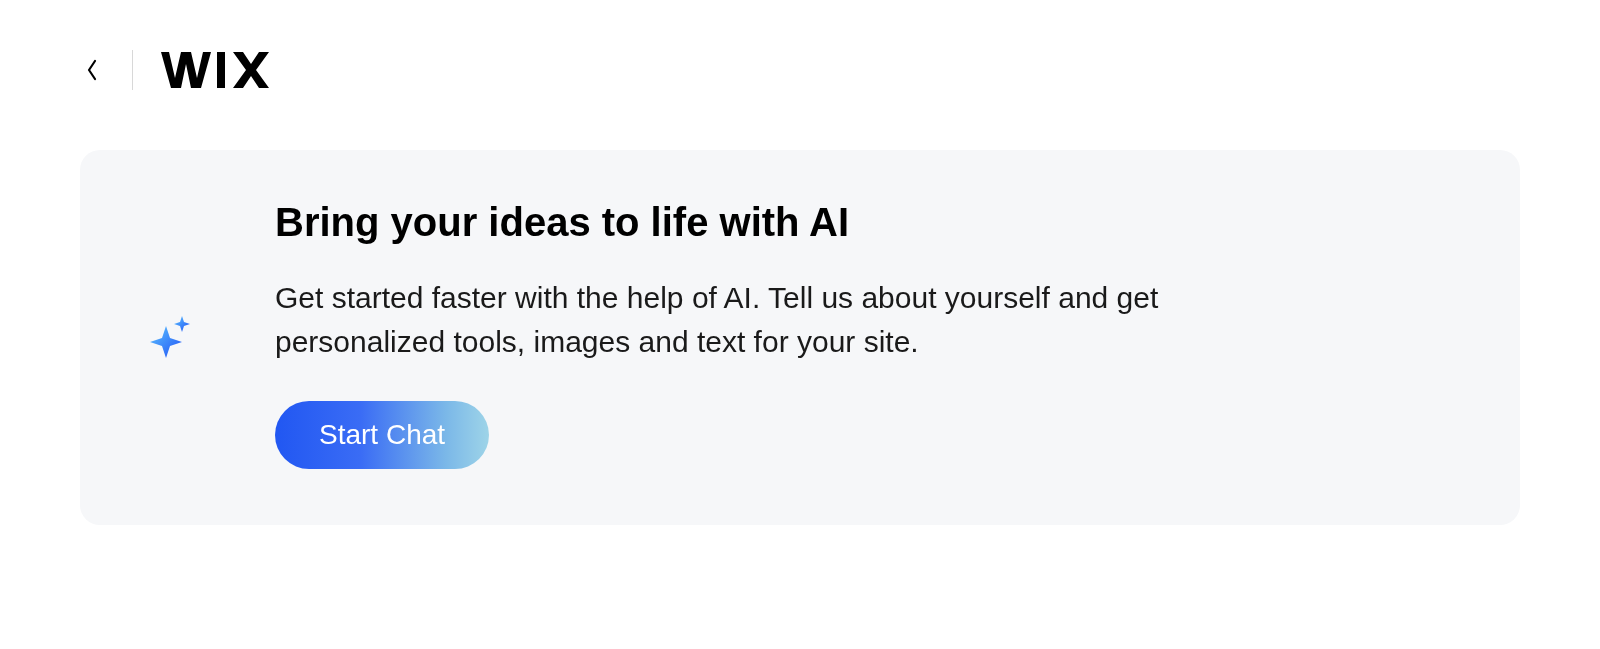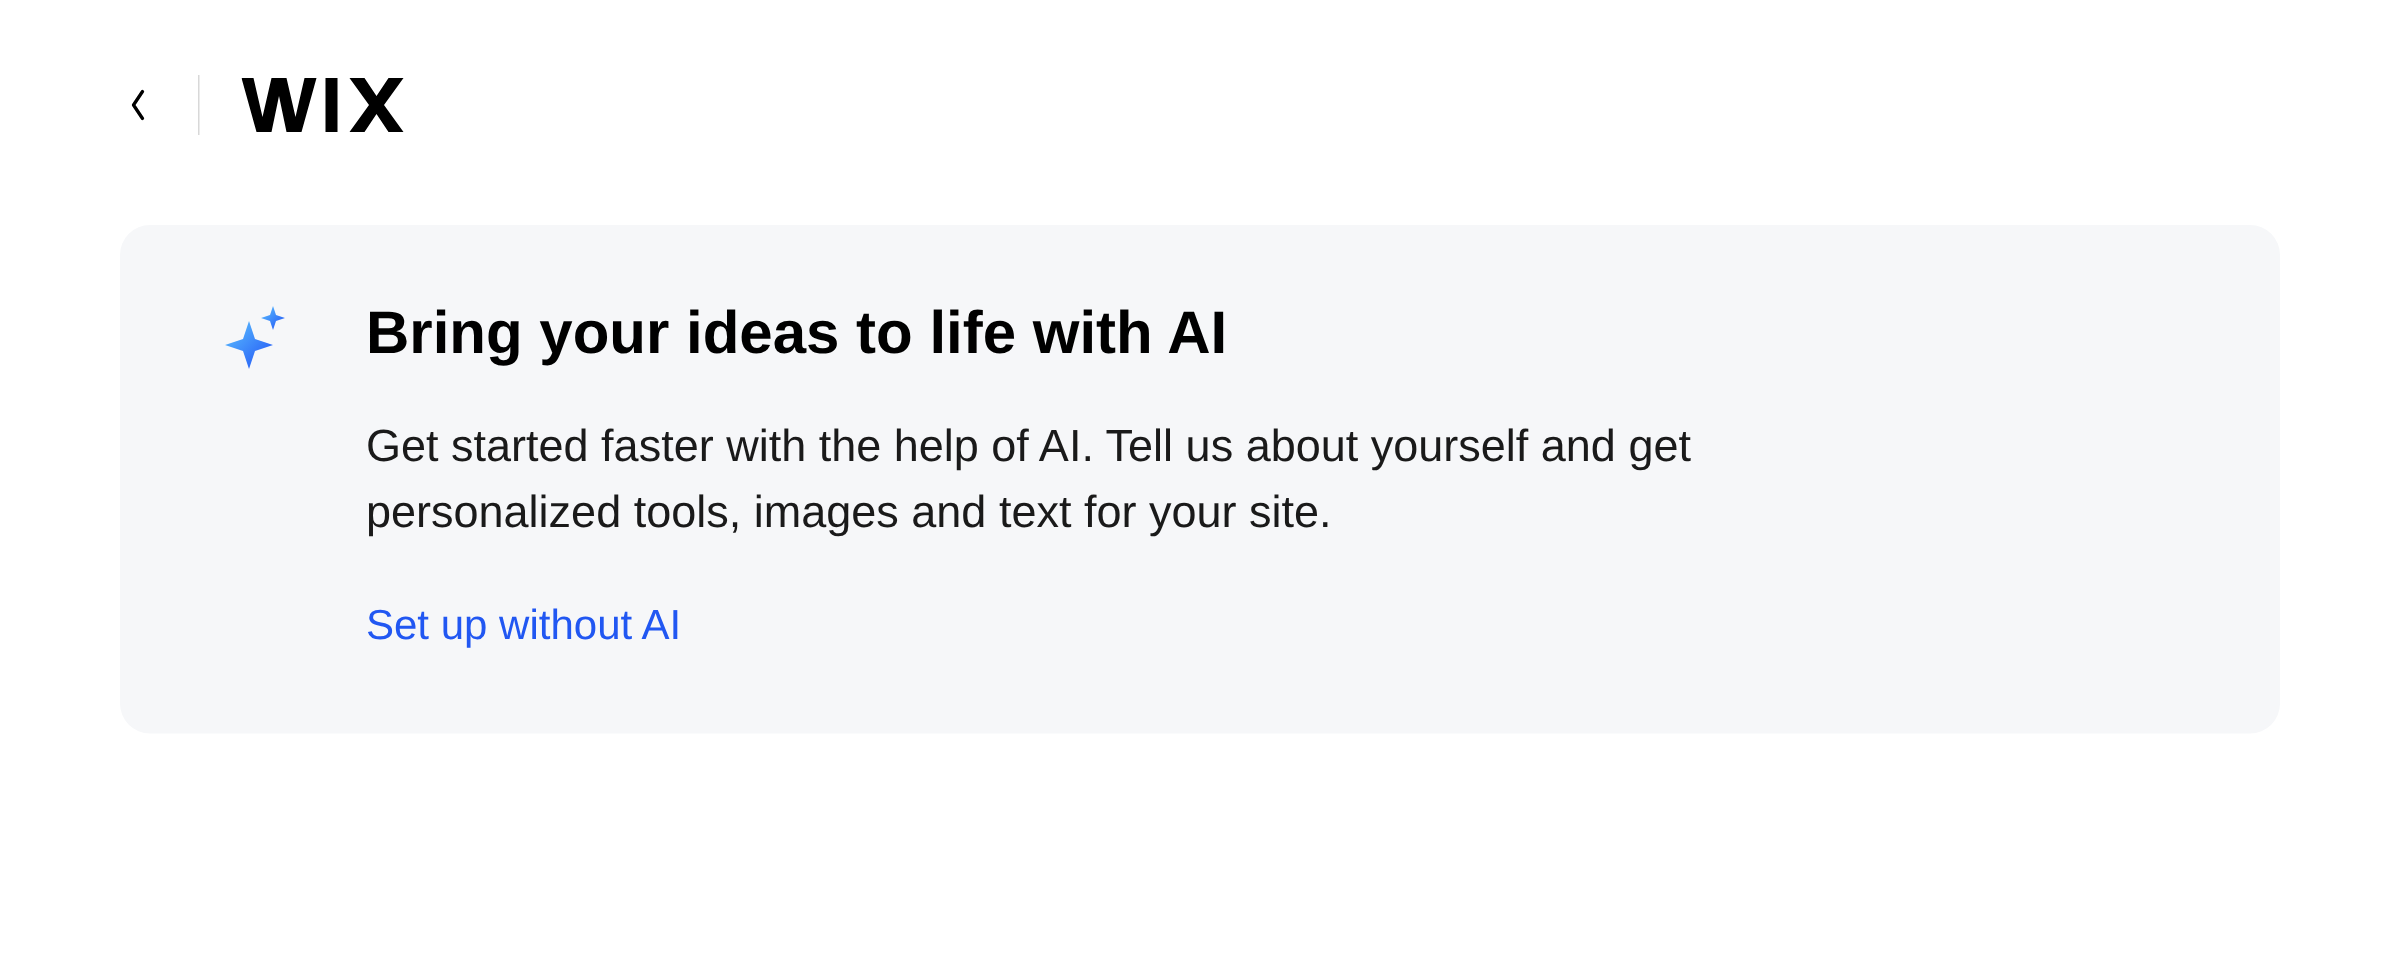--- a/index.html
+++ b/index.html
@@ -45,22 +45,22 @@
       color: #000;
       display: flex;
       align-items: center;
     }
     .card {
       margin: 30px 80px 0 80px;
       background: #f6f7f9;
       border-radius: 20px;
       padding: 48px 70px 56px 70px;
       display: flex;
-      gap: 52px;
-      align-items: flex-start;
+      gap: 83px;
+      align-items: center;
     }
     .sparkle-icon {
       flex-shrink: 0;
       width: 42px;
       height: 42px;
       margin-top: 6px;
     }
     .card-content {
       flex: 1;
     }
@@ -132,16 +132,16 @@
         </linearGradient>
       </defs>
       <path d="M16 10 L20 22 L32 26 L20 30 L16 42 L12 30 L0 26 L12 22 Z" fill="url(#sparkGrad)"></path>
       <path d="M32 0 L34 6 L40 8 L34 10 L32 16 L30 10 L24 8 L30 6 Z" fill="url(#sparkGrad)"></path>
     </svg>
   </div>
   <div class="card-content">
     <h1 class="card-heading">Bring your ideas to life with AI</h1>
     <p class="card-description">Get started faster with the help of AI. Tell us about yourself and get personalized tools, images and text for your site.</p>
     <div class="actions">
-      <a class="setup-link">Set up without AI</a>
+      <button class="start-chat-btn">Start Chat</button>
     </div>
   </div>
 </div>
 
 </body></html>

